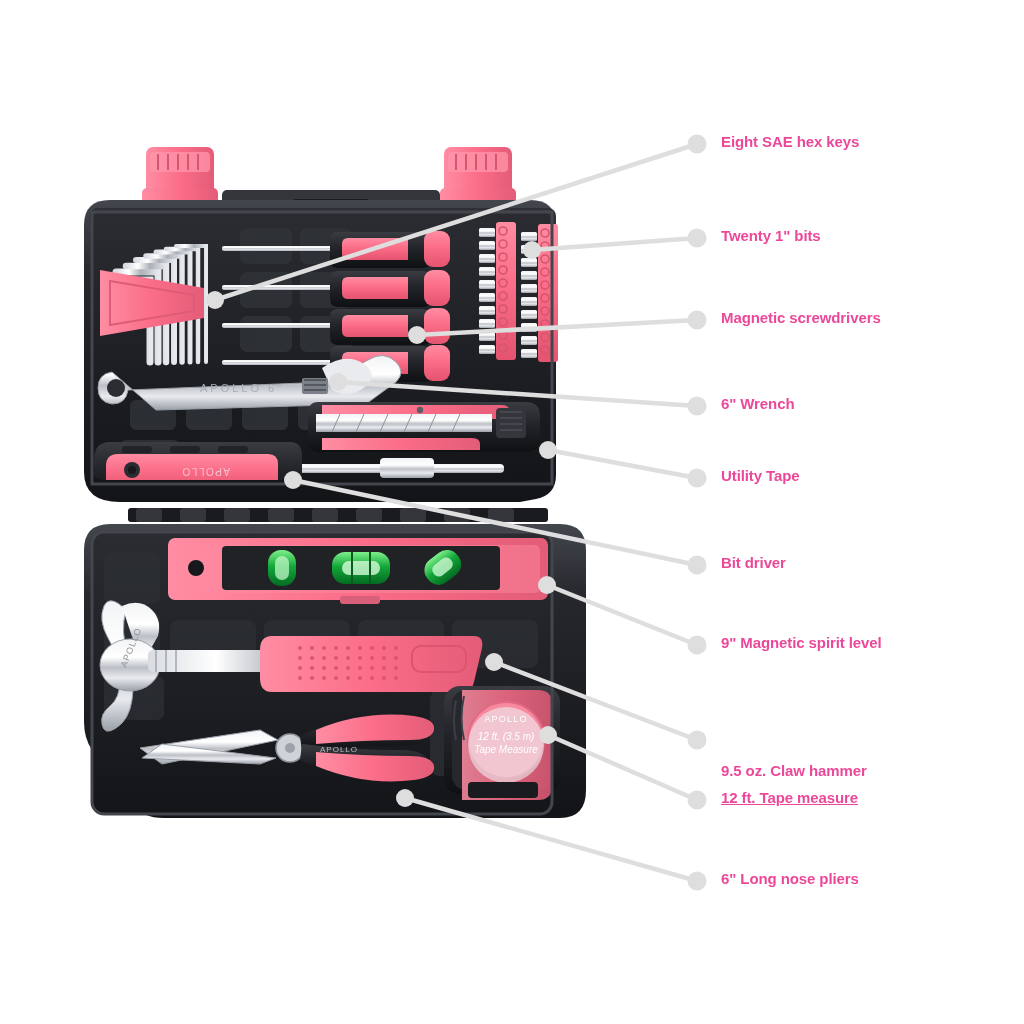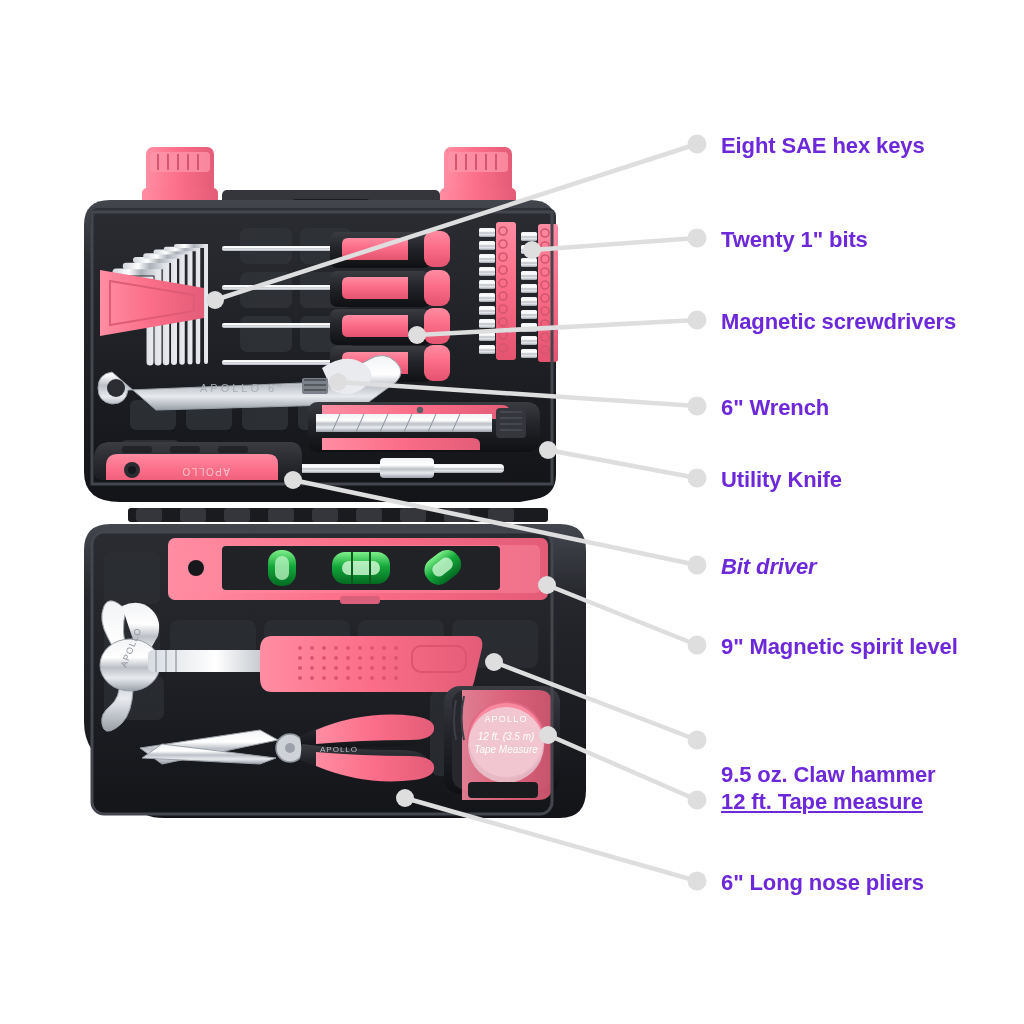--- a/index.html
+++ b/index.html
@@ -3,22 +3,22 @@
 <meta charset="utf-8">
 <style>
   html,body{margin:0;padding:0;background:#ffffff;}
   body{width:1024px;height:1024px;font-family:"Liberation Sans",sans-serif;overflow:hidden;}
   #stage{position:relative;width:1024px;height:1024px;background:#fff;}
   #photo{position:absolute;left:0;top:0;width:1024px;height:1024px;}
   .lbl{
     position:absolute;
     font-family:"Liberation Sans",sans-serif;
     font-weight:bold;
-    font-size:22px;
-    color:#6d28d9;
+    font-size:15px;
+    color:#ec4899;
     white-space:nowrap;
     letter-spacing:-0.1px;
   }
   .svgtop{position:absolute;left:0;top:0;width:1024px;height:1024px;pointer-events:none;}
 </style>
 </head>
 <body>
 
 <div id="stage">
 
@@ -484,21 +484,21 @@
         <circle cx="405" cy="798" r="9"></circle>
         <circle cx="697" cy="881" r="9.5"></circle>
       </g>
   </svg>
 
   <div id="labels">
       <div class="lbl" style="left: 721px; top: 133px;">Eight SAE hex keys</div>
       <div class="lbl" style="left: 721px; top: 227px;">Twenty 1" bits</div>
       <div class="lbl" style="left: 721px; top: 309px;"> Magnetic  screwdrivers</div>
       <div class="lbl" style="left: 721px; top: 395px;">6" Wrench</div>
-      <div class="lbl" style="left: 721px; top: 467px;">Utility Knife</div>
-      <div class="lbl" style="left: 721px; top: 554px; font-style: italic;">Bit driver</div>
+      <div class="lbl" style="left: 721px; top: 467px;">Utility Tape</div>
+      <div class="lbl" style="left: 721px; top: 554px;">Bit driver</div>
       <div class="lbl" style="left: 721px; top: 634px;">9" Magnetic spirit level</div>
       <div class="lbl" style="left: 721px; top: 730px; margin-top: 32px;">9.5 oz. Claw hammer</div>
       <div class="lbl" style="left: 721px; top: 789px; text-decoration: underline;">12 ft. Tape measure</div>
       <div class="lbl" style="left: 721px; top: 870px;">6" Long nose pliers</div>
     </div>
 
 </div>
 
 </body></html>

